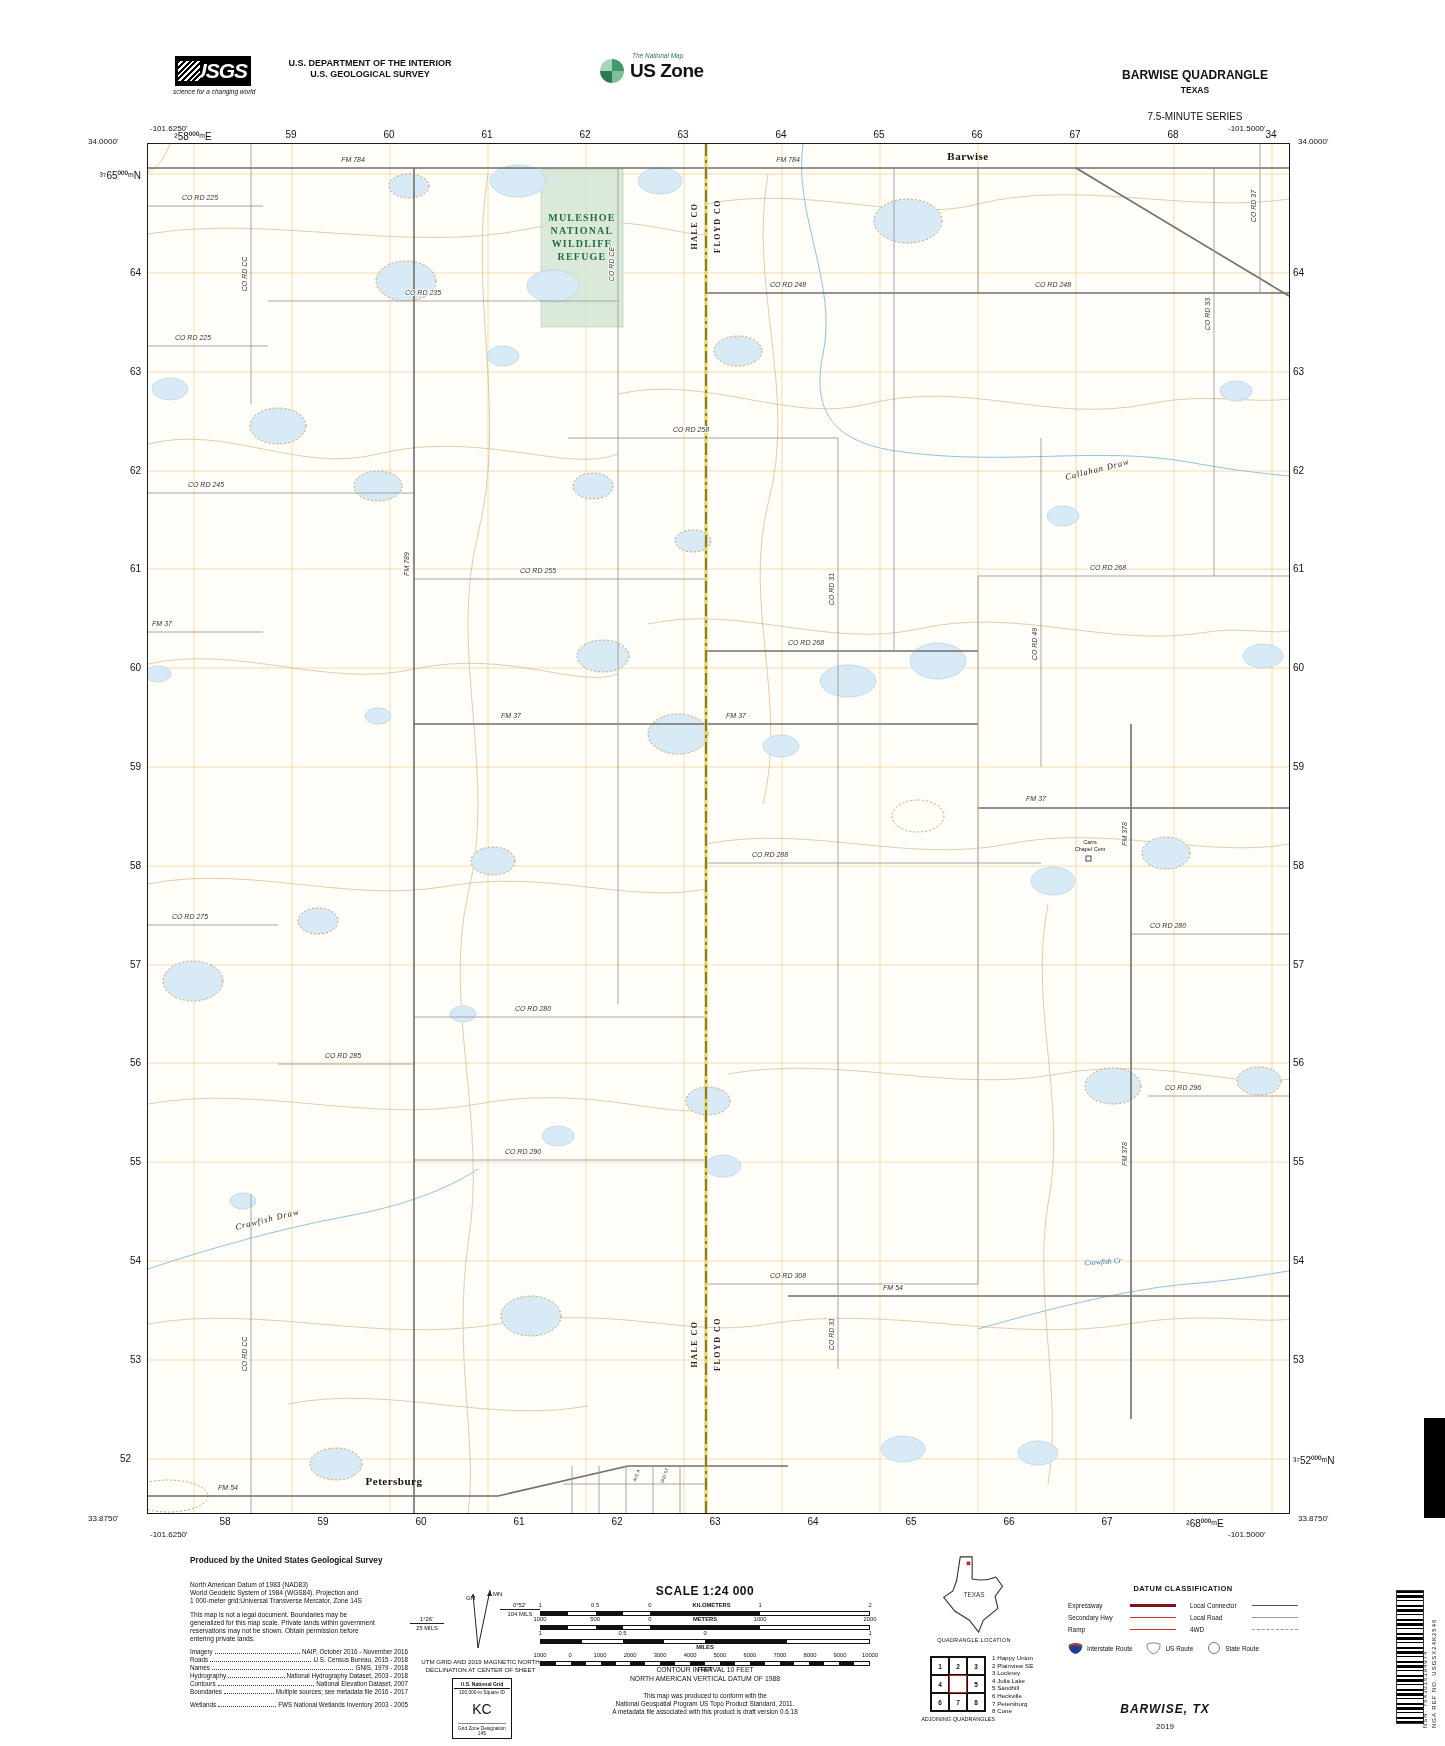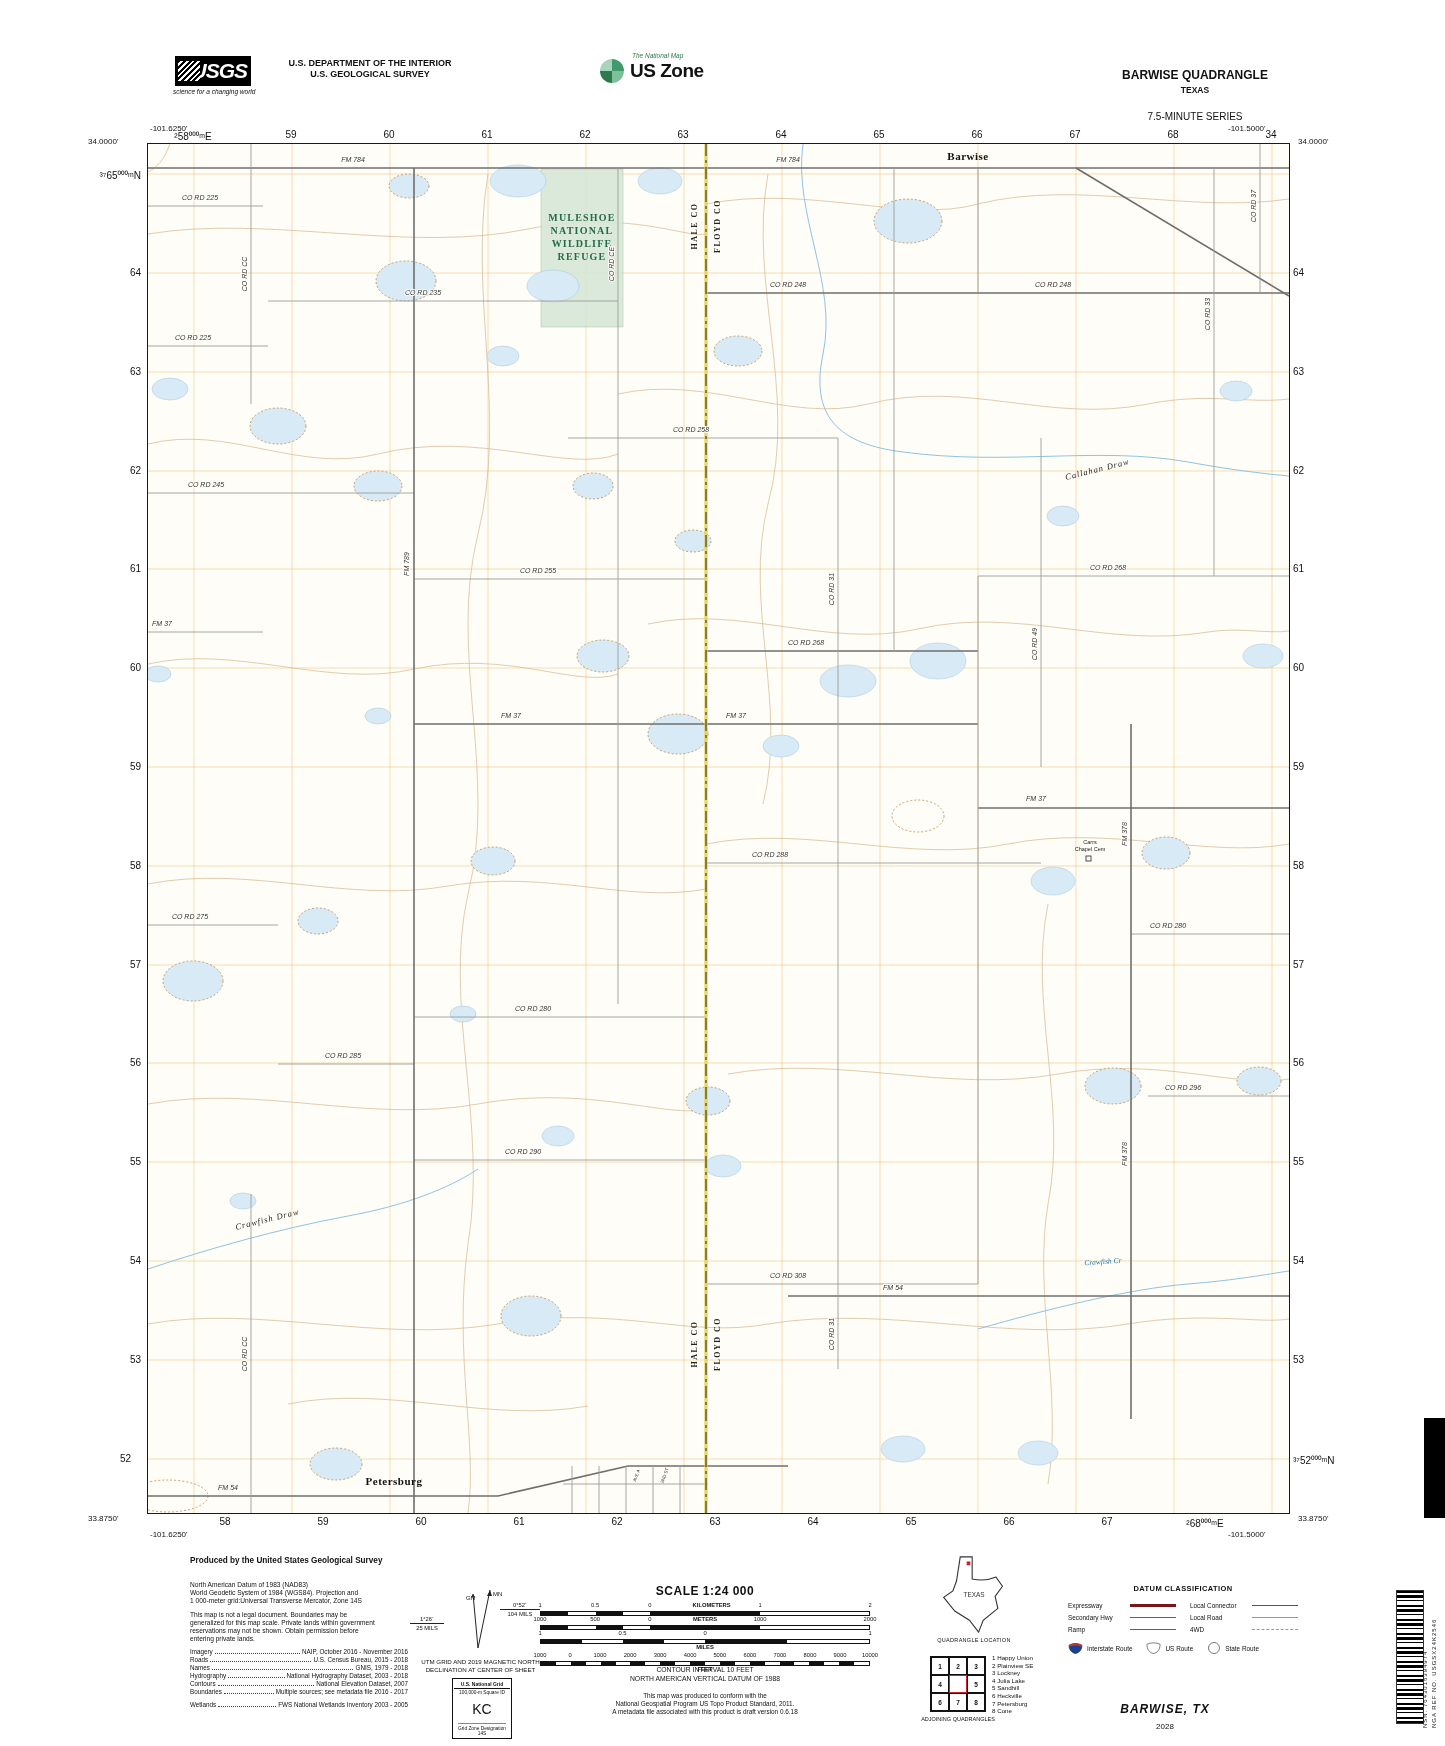--- a/index.html
+++ b/index.html
@@ -626,21 +626,21 @@
         <svg width="14" height="14" viewBox="0 0 14 14">
           <circle cx="7" cy="7" r="5.5" fill="none" stroke="#555" stroke-width="0.8"></circle>
         </svg>
         <span>State Route</span>
       </div>
     </div>
   </div>
 
   <div class="titleblk">
     <div class="n">BARWISE,  TX</div>
-    <div class="y">2028</div>
+    <div class="y">2019</div>
   </div>
 
   <div class="barcode"></div>
   <div class="bc-txt" style="left:1428px;top:1722px;">NSN. 7643016394974</div>
   <div class="bc-txt" style="left:1437px;top:1722px;">NGA REF NO. USGSX24K2546</div>
   <div class="blackbar"></div>
 
 </div>
 
 </body></html>

